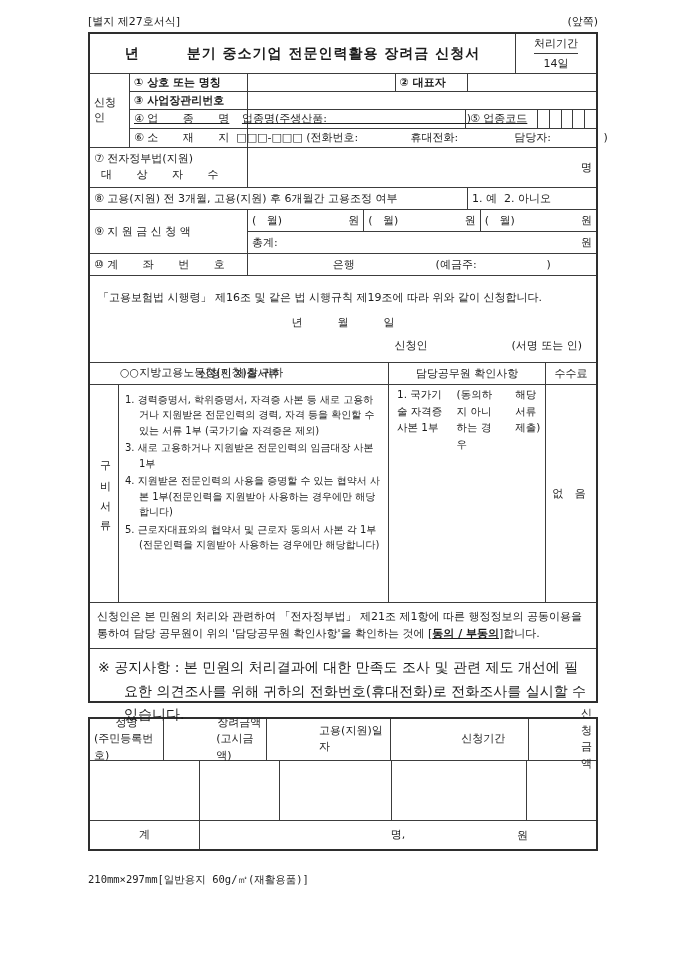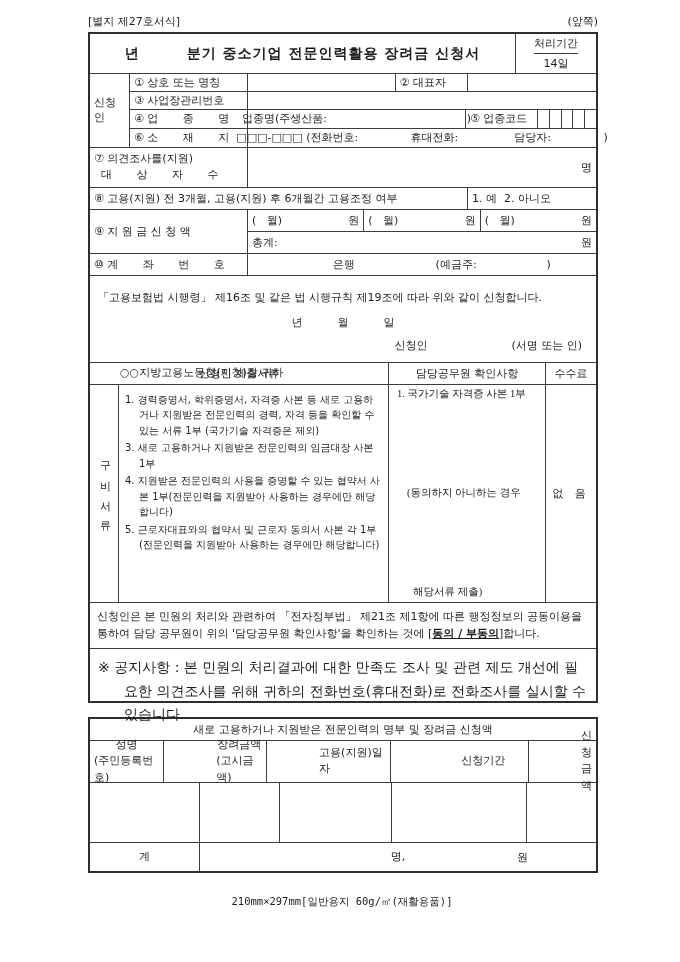--- a/index.html
+++ b/index.html
@@ -21,21 +21,21 @@
   .subrow{display:flex;border-bottom:1px solid #3c3c3c;box-sizing:border-box;flex:1;}
   .subrow:last-child{border-bottom:none;}
   
   .title-cell{flex:1;justify-content:center;font-weight:bold;font-size:14px;letter-spacing:1px;}
   .proc-col{width:80px;display:flex;flex-direction:column;}
   .proc-top,.proc-bot{display:flex;align-items:center;justify-content:center;height:20px;box-sizing:border-box;}
   .proc-top{border-bottom:1px solid #3c3c3c;}
   
   .grp-cell{width:40px;justify-content:center;}
   .lbl{width:118px;}
-  .h20{height:20px;} .h22{height:22px;} .h40{height:40px;} .h42{height:42px;} .h38{height:38px;} .h44{height:44px;}
+  .h20{height:20px;font-weight:bold;} .h22{height:22px;} .h40{height:40px;} .h42{height:42px;text-decoration:underline;} .h38{height:38px;} .h44{height:44px;}
   .two-line{align-items:flex-start;justify-content:center;line-height:1.45;}
   .code-lbl{width:72px;}
   .code-boxes{width:58px;display:flex;padding:0;}
   .code-box{flex:1;border-right:1px solid #3c3c3c;height:100%;}
   .code-box:last-child{border-right:none;}
   .lbl7{width:158px;flex-direction:column;align-items:flex-start;justify-content:center;line-height:1.5;}
   .val-right{flex:1;justify-content:flex-end;}
   .opt-cell{width:128px;}
   .flex1{flex:1;min-width:0;}
   .month-cell{flex:1;justify-content:space-between;}
@@ -50,40 +50,40 @@
   .decl-sign{text-align:right;margin-top:8px;padding-right:6px;}
   .decl-recip{margin-top:12px;padding-left:22px;}
   
   .doc-h1{width:299px;justify-content:center;}
   .doc-h2{width:157px;justify-content:center;}
   .doc-h3{flex:1;justify-content:center;}
   .doc-body{min-height:218px;}
   .vlabel{width:29px;justify-content:center;writing-mode:vertical-lr;text-orientation:upright;letter-spacing:9px;padding:4px 0;}
   .doc-items{width:270px;flex-direction:column;align-items:stretch;padding:6px 5px 6px 6px;font-size:10px;line-height:1.55;}
   .doc-item{padding-left:14px;text-indent:-14px;margin:1px 0;}
-  .doc-check{width:157px;flex-direction:column;align-items:flex-start;justify-content:space-between;font-size:10.5px;line-height:1.6;padding-left:8px;font-family:Liberation Serif, serif;}
+  .doc-check{width:157px;flex-direction:row;align-items:flex-start;justify-content:center;font-size:10.5px;line-height:1.6;padding-left:8px;}
   .ind1{padding-left:10px;} .ind2{padding-left:16px;}
   .fee-cell{flex:1;justify-content:center;letter-spacing:4px;}
   
   .consent{display:block;padding:5px 7px;font-size:11px;line-height:1.55;height:45px;box-sizing:border-box;}
   .consent b{text-decoration:underline;}
   .notice{display:block;padding:7px 8px;font-size:14px;line-height:1.7;height:52px;box-sizing:border-box;}
   .hang{padding-left:26px;text-indent:-26px;}
   
   .roster{margin-top:14px;}
   .r-title{justify-content:center;height:22px;}
   .r-head{height:42px;gap:48px;}
   .r-col1{width:110px;} .r-col2{width:80px;} .r-col3{width:112px;} .r-col4{width:135px;} .r-col5{flex:1;}
   .r-th{flex-direction:column;justify-content:center;align-items:center;line-height:1.5;}
   .r-empty{height:60px;}
   .r-total{height:28px;}
   .r-merge{flex:1;position:relative;justify-content:center;}
   .r-won{position:absolute;right:68px;top:50%;transform:translateY(-50%);}
   .cell-center{justify-content:center;}
-  .footer{margin-top:22px;text-align:center;font-size:11px;padding-right:2px;font-family:"DejaVu Sans Mono","Liberation Mono",monospace;font-size:10.5px;}
+  .footer{margin-top:22px;text-align:left;font-size:11px;padding-right:2px;font-family:"DejaVu Sans Mono","Liberation Mono",monospace;font-size:10.5px;}
 </style>
 </head>
 <body>
 
 <div class="sheet">
 
   <div class="top-notes">
     <span>[별지 제27호서식]</span>
     <span>(앞쪽)</span>
   </div>
@@ -131,21 +131,21 @@
           <div class="fcell two-line flex1">
             <span class="pre">□□□-□□□</span>
             <span class="pre"> (전화번호:               휴대전화:                담당자:               )</span>
           </div>
         </div>
       </div>
     </div>
 
     <div class="frow h40">
       <div class="fcell lbl7">
-        <span class="pre">⑦ 의견조사를(지원)</span>
+        <span class="pre">⑦ 전자정부법(지원)</span>
         <span class="pre">  대       상       자       수</span>
       </div>
       <div class="fcell val-right">
         <span>명</span>
       </div>
     </div>
 
     <div class="frow h22">
       <div class="fcell flex1">⑧ 고용(지원) 전 3개월, 고용(지원) 후 6개월간 고용조정 여부</div>
       <div class="fcell opt-cell pre">1. 예  2. 아니오</div>
@@ -224,23 +224,20 @@
 
     <div class="frow">
       <div class="notice" style="width:100%">
         <div class="hang">※ 공지사항 : 본 민원의 처리결과에 대한 만족도 조사 및 관련 제도 개선에 필요한 의견조사를 위해 귀하의 전화번호(휴대전화)로 전화조사를 실시할 수 있습니다.</div>
       </div>
     </div>
 
   </div>
 
   <div class="ftable roster">
-    <div class="frow r-title">
-      <div class="fcell cell-center" style="flex:1">새로 고용하거나 지원받은 전문인력의 명부 및 장려금 신청액</div>
-    </div>
     <div class="frow r-head">
       <div class="fcell r-col1 r-th">
         <span>성명</span>
         <span>(주민등록번호)</span>
       </div>
       <div class="fcell r-col2 r-th">
         <span>장려금액</span>
         <span>(고시금액)</span>
       </div>
       <div class="fcell r-col3 r-th">

